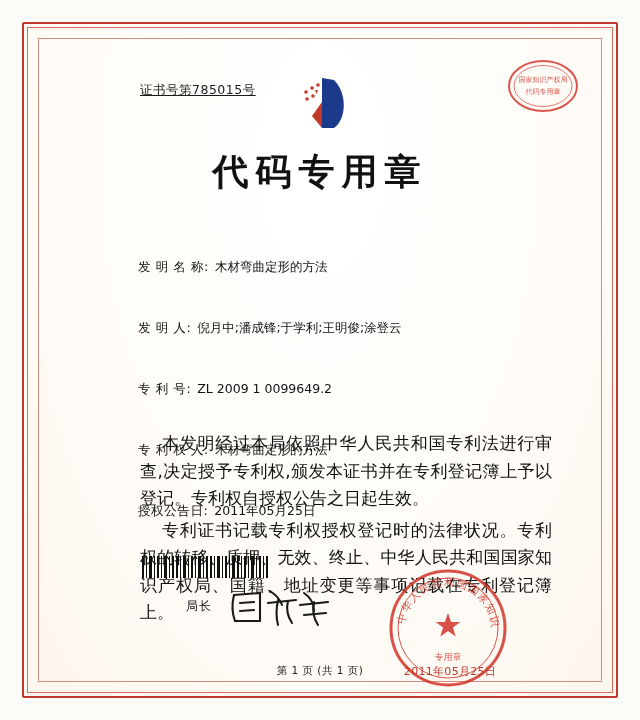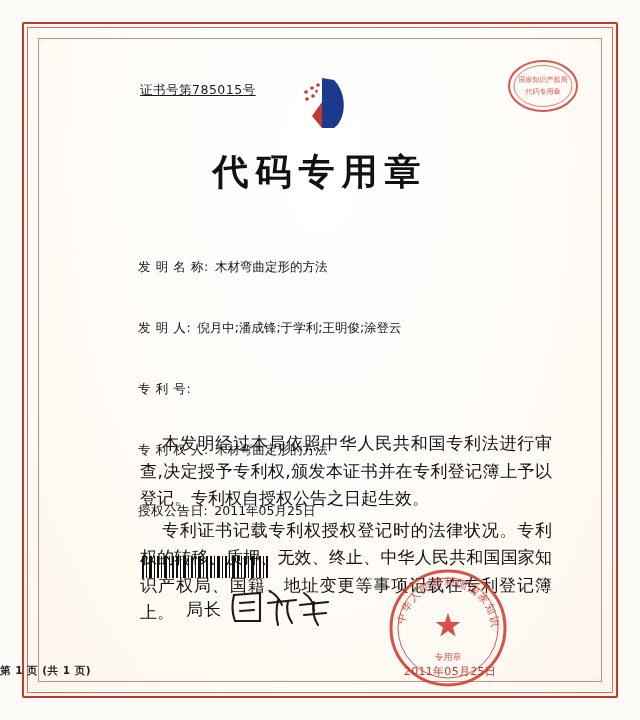--- a/index.html
+++ b/index.html
@@ -150,21 +150,21 @@
     top: 556px;
     width: 126px;
     height: 22px;
   }
 
   
   .director {
     position: absolute;
     left: 186px;
     top: 598px;
-    font-size: 17px;
+    font-size: 12px;
     color: #111;
     letter-spacing: 1px;
   }
   .signature {
     position: absolute;
     left: 226px;
     top: 585px;
     width: 110px;
     height: 44px;
   }
@@ -188,24 +188,24 @@
     color: #c0392b;
     letter-spacing: 0.3px;
   }
 
   
   .footer {
     position: absolute;
     left: 0;
     right: 0;
     bottom: 42px;
+    text-align: center;
     font-size: 10.5px;
     color: #222;
     letter-spacing: 0.5px;
-    font-weight: bold;
   }
 </style>
 </head>
 <body>
 
 <div class="page">
   <div class="paper-tint"></div>
   <div class="border-outer"></div>
   <div class="border-inner"></div>
 
@@ -243,20 +243,21 @@
       <div class="field-row">
         <span class="field-label">发 明 名 称:</span>
         <span class="field-value">木材弯曲定形的方法</span>
       </div>
       <div class="field-row">
         <span class="field-label">发  明  人:</span>
         <span class="field-value">倪月中;潘成锋;于学利;王明俊;涂登云</span>
       </div>
       <div class="field-row">
         <span class="field-label">专  利  号:</span>
+        <span class="field-value">ZL 2009 1 0099649.2</span>
       </div>
       <div class="field-row">
         <span class="field-label">专 利 权 人:</span>
         <span class="field-value">木材弯曲定形的方法</span>
       </div>
       <div class="field-row">
         <span class="field-label">授权公告日:</span>
         <span class="field-value">2011年05月25日</span>
       </div>
     </div>

